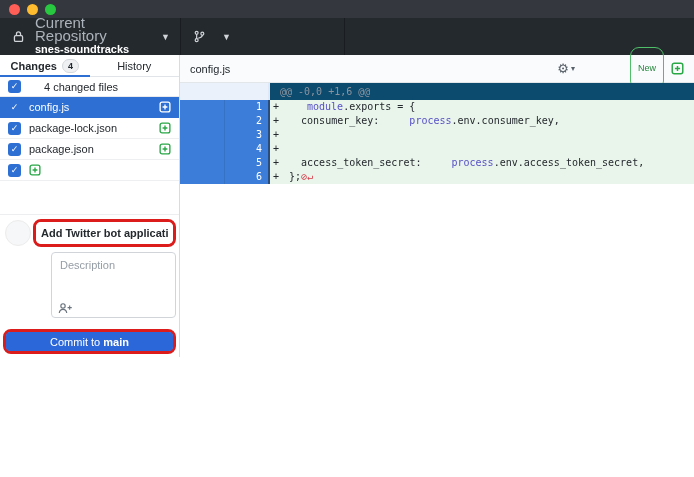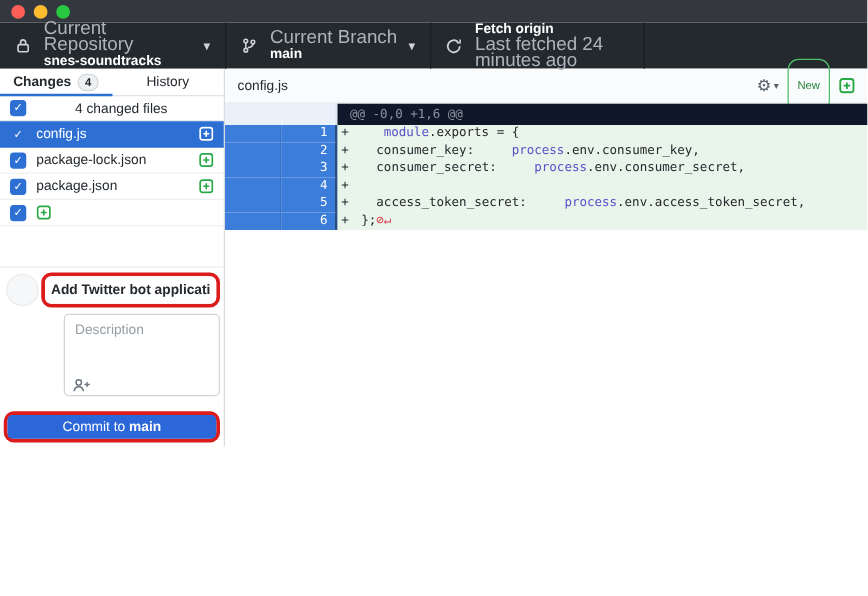--- a/index.html
+++ b/index.html
@@ -27,21 +27,21 @@
   .main { flex: 1; display: flex; flex-direction: column; background: #fff; }
 
   
   .tabs { display: flex; height: 22px; border-bottom: 1px solid #e1e4e8; flex: none; }
   .tab { flex: 1; display: flex; align-items: center; justify-content: center; gap: 5px; cursor: default; position: relative; color: #24292e; }
   .tab.active { font-weight: bold; }
   .tab.active::after { content:""; position: absolute; left: 0; right: 0; bottom: -1px; height: 2px; background: #2d6fd3; }
   .tab-badge { background: #eef0f2; border: 1px solid #d4d8dc; border-radius: 8px; font-size: 9px; padding: 0 5px; line-height: 12px; color: #24292e; }
 
   .files-header { height: 20px; display: flex; align-items: center; border-bottom: 1px solid #e8eaed; padding-left: 8px; flex: none; }
-  .files-header .fh-label { margin-left: 39px; color: #24292e; }
+  .files-header .fh-label { margin-left: 23px; color: #24292e; }
 
   .checkbox { width: 13px; height: 13px; border-radius: 3px; background: #2d6fd3; color: #fff; font-size: 9px; line-height: 13px; text-align: center; flex: none; }
 
   .file-row { height: 21px; display: flex; align-items: center; padding: 0 8px; border-bottom: 1px solid #edeff1; gap: 8px; }
   .file-row .fname { flex: 1; white-space: nowrap; overflow: hidden; }
   .file-row .fstatus { color: #28a745; display: flex; align-items: center; flex: none; }
   .file-row.selected { background: #2d6fd3; color: #fff; border-bottom-color: #2d6fd3; }
   .file-row.selected .checkbox { background: transparent; }
   .file-row.selected .fstatus { color: #fff; }
 
@@ -61,30 +61,30 @@
   .commit-annotation { margin-top: 9px; }
   .commit-btn { width: 100%; height: 19px; background: #2b67d9; border: none; border-radius: 4px; color: #fff; font-family: "Liberation Sans", sans-serif; font-size: 11px; cursor: default; }
   .commit-btn b { font-weight: bold; }
 
   
   .diff-tabbar { height: 28px; background: #fafbfc; border-bottom: 1px solid #e3e6e9; display: flex; align-items: center; padding: 0 10px; flex: none; }
   .diff-filename { flex: 1; color: #24292e; }
   .diff-controls { display: flex; align-items: center; gap: 7px; }
   .gear-btn { color: #586069; font-size: 13px; display: flex; align-items: center; gap: 2px; }
   .gear-caret { font-size: 8px; color: #586069; }
-  .new-badge { border: 1px solid #4fbf69; color: #22863a; border-radius: 9px; font-size: 9px; padding: 15px 7px; line-height: 11px; }
+  .new-badge { border: 1px solid #4fbf69; color: #22863a; border-radius: 9px; font-size: 9px; padding: 15px 7px; line-height: 11px; margin-left: 48px; }
   .expand-btn { color: #28a745; display: flex; align-items: center; }
 
   .diff-body { font-family: "DejaVu Sans Mono", "Liberation Mono", monospace; font-size: 10px; }
   .diff-row { display: flex; height: 14px; line-height: 14px; }
   .diff-row.hunk { height: 17px; line-height: 17px; }
   .g { width: 45px; flex: none; }
   .hunk .g { background: #eaf1fa; }
   .hunk .g.gnew { border-right: 2px solid #dfe8f4; }
-  .hunk .codecell { background: #0f172a; color: #8b949e; flex: 1; padding-left: 10px; white-space: pre; }
+  .hunk .codecell { background: #0c4a6e; color: #8b949e; flex: 1; padding-left: 10px; white-space: pre; }
   .added .g { background: #3b7dd8; color: #fff; text-align: right; padding-right: 6px; }
   .added .g.gold { border-right: 1px solid #3572c6; }
   .added .g.gnew { border-right: 2px solid #2a4d7e; }
   .added .codecell { background: #e9f4ea; flex: 1; white-space: pre; color: #24292e; display: flex; }
   .marker { width: 13px; flex: none; padding-left: 3px; }
   .seg-keyword { color: #5751c9; padding-left: 24px; }
   .seg-plain { color: #24292e; }
   .seg-nonewline { color: #d73a49; }
 </style>
 </head>
@@ -112,37 +112,21 @@
   </div>
   <div class="tb-section tb-branch">
     <span class="tb-icon">
       <svg width="13" height="13" viewBox="0 0 16 16" fill="none" stroke="currentColor" stroke-width="1.5">
         <circle cx="4.5" cy="3.5" r="1.8"></circle>
           <circle cx="4.5" cy="12.5" r="1.8"></circle>
           <circle cx="11.5" cy="4.5" r="1.8"></circle>
         <path d="M4.5 5.3v5.4M11.5 6.3c0 3-3 3.2-5 3.7"></path>
       </svg>
     </span>
-    <span class="tb-text">
-      <span class="tb-label">Current Branch</span><br>
-      <span class="tb-value">main</span>
-    </span>
     <span class="tb-caret">▼</span>
-  </div>
-  <div class="tb-section tb-fetch">
-    <span class="tb-icon">
-      <svg width="14" height="14" viewBox="0 0 16 16" fill="none" stroke="currentColor" stroke-width="1.6">
-        <path d="M13.5 8a5.5 5.5 0 1 1-1.6-3.9"></path>
-          <path d="M13.8 1.8v3h-3" stroke-width="1.4"></path>
-      </svg>
-    </span>
-    <span class="tb-text">
-      <span class="tb-value">Fetch origin</span><br>
-      <span class="tb-label">Last fetched 24 minutes ago</span>
-    </span>
   </div>
   <div class="tb-fill"></div>
 </div>
 
 <div class="content">
 
   <div class="sidebar">
     <div class="tabs">
       <div class="tab active">
         <span>Changes</span>
@@ -254,21 +238,21 @@
           <span class="codecell"><span class="marker">+</span><span><span class="seg-keyword">module</span><span class="seg-plain">.exports = {</span></span></span>
         </div>
         <div class="diff-row added">
           <span class="g gold"></span>
           <span class="g gnew">2</span>
           <span class="codecell"><span class="marker">+</span><span><span class="seg-plain">   consumer_key: </span><span class="seg-keyword">process</span><span class="seg-plain">.env.consumer_key,</span></span></span>
         </div>
         <div class="diff-row added">
           <span class="g gold"></span>
           <span class="g gnew">3</span>
-          <span class="codecell"><span class="marker">+</span><span><span class="seg-plain">   consumer_secret: </span><span class="seg-keyword">process</span><span class="seg-plain">.env.consumer_secret,</span></span></span>
+          <span class="codecell"><span class="marker">+</span></span>
         </div>
         <div class="diff-row added">
           <span class="g gold"></span>
           <span class="g gnew">4</span>
           <span class="codecell"><span class="marker">+</span></span>
         </div>
         <div class="diff-row added">
           <span class="g gold"></span>
           <span class="g gnew">5</span>
           <span class="codecell"><span class="marker">+</span><span><span class="seg-plain">   access_token_secret: </span><span class="seg-keyword">process</span><span class="seg-plain">.env.access_token_secret,</span></span></span>

